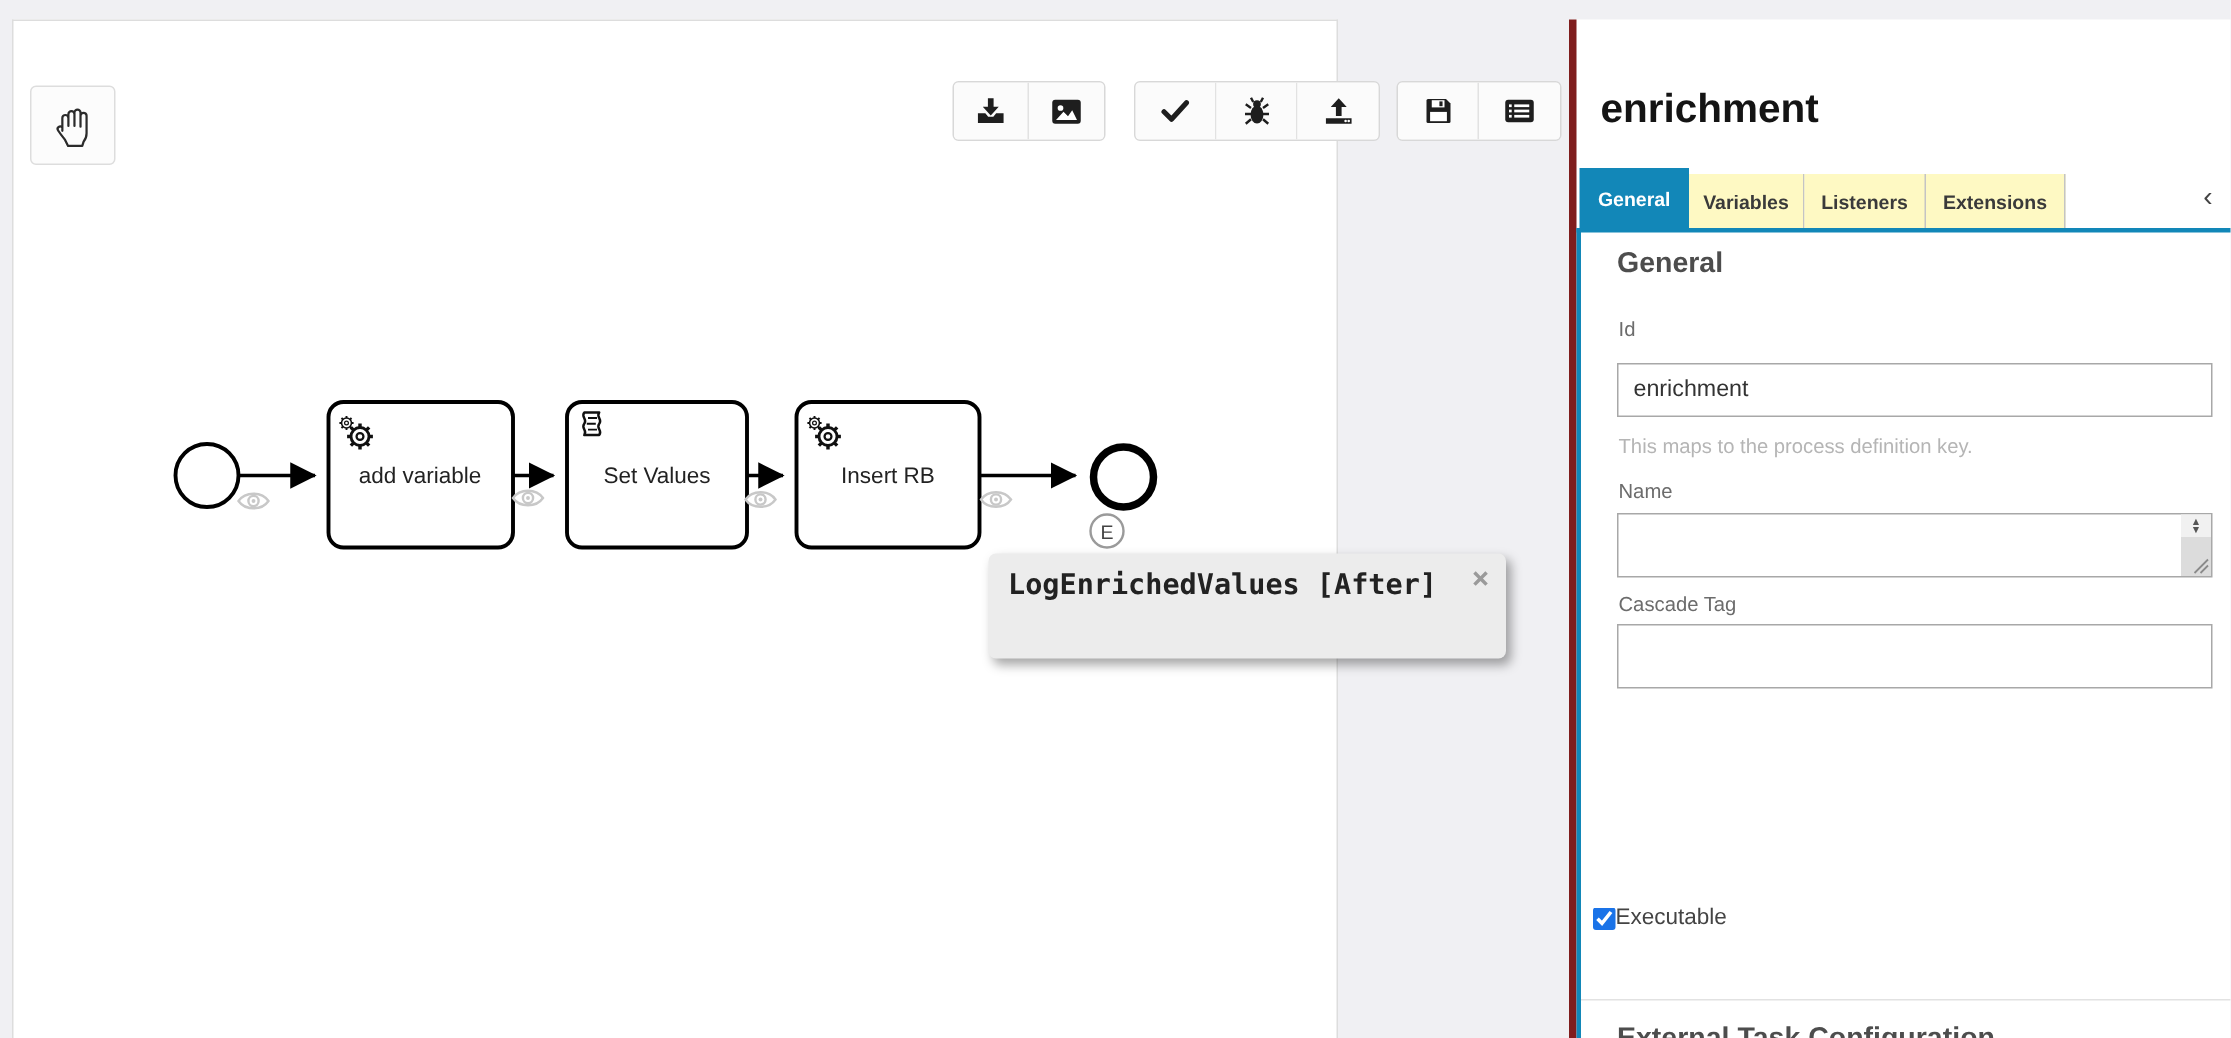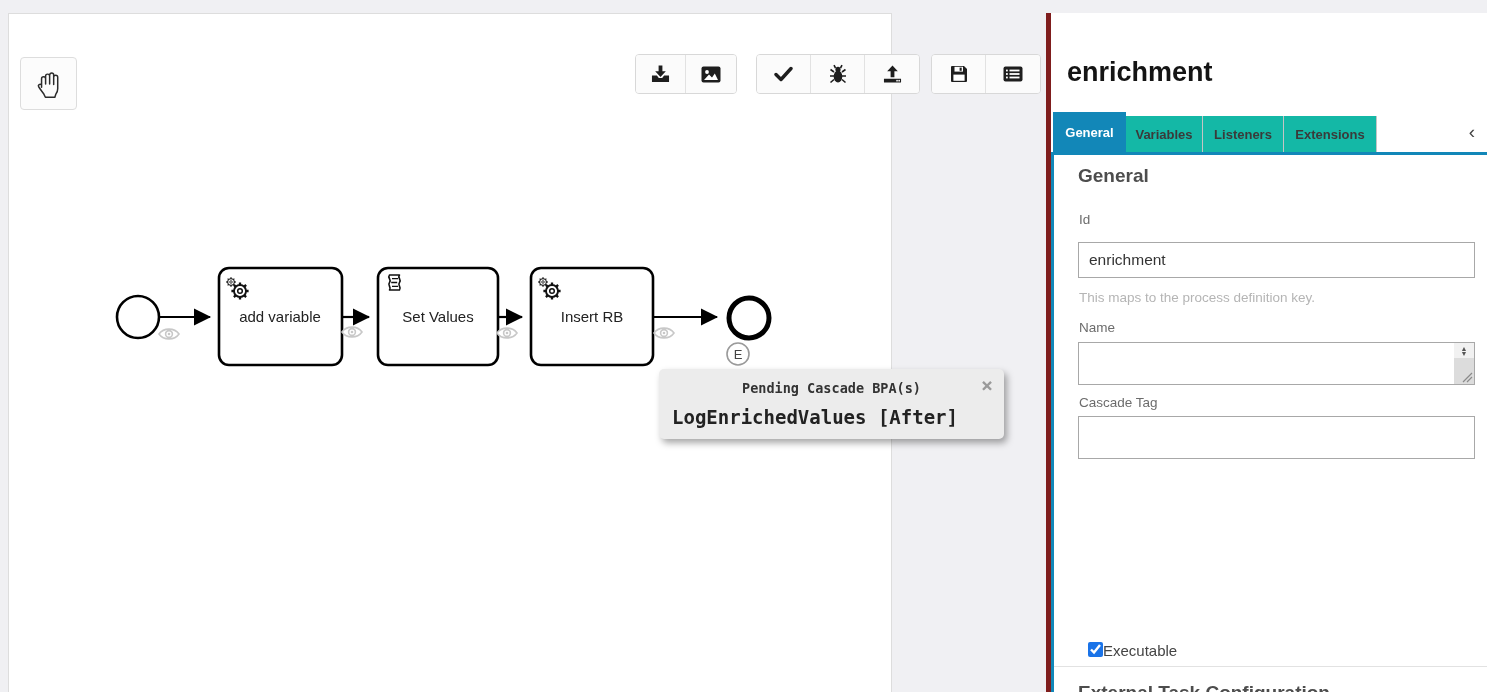--- a/index.html
+++ b/index.html
@@ -28,21 +28,21 @@
   .tooltip-title { text-align:center; font-size:13.5px; font-weight:bold; padding-top:11px; }
   .tooltip-close { position:absolute; right:11px; top:6px; font-size:20px; font-weight:bold;
                    color:#9a9a9a; cursor:pointer; line-height:1; }
   .tooltip-body { font-size:19px; font-weight:bold; color:#222; padding:10px 0 0 13px; }
 
   
   .panel { position:absolute; left:1046px; top:13px; width:441px; height:679px;
            background:#fff; border-left:5px solid #7f1d1d; }
   .panel-title { position:absolute; left:16px; top:44px; font-size:27px; font-weight:bold; color:#141414; }
   .tab-bar { position:absolute; left:2px; top:100px; height:39px; display:flex; align-items:flex-end; }
-  .tab { height:36px; background:#14b8a6; border-right:1px solid #c4c4c4; color:#3a3a3a;
+  .tab { height:36px; background:#fef9c3; border-right:1px solid #c4c4c4; color:#3a3a3a;
          font-size:13px; font-weight:bold; display:flex; align-items:center; justify-content:center;
          cursor:pointer; }
   .tab.active { height:40px; background:var(--accent); color:#fff; border-right:none; }
   .tab-underline { position:absolute; left:0; top:139px; right:0; height:3px; background:var(--accent); }
   .panel-content { position:absolute; left:0; top:139px; bottom:0; right:0;
                    border-left:3px solid var(--accent); }
   .collapse-toggle { position:absolute; left:412px; top:108px; font-size:19px; color:#444;
                      cursor:pointer; width:18px; text-align:center; }
   .sec-heading { position:absolute; left:24px; font-size:19px; font-weight:bold; color:#4d4d4d; }
   .fld-label { position:absolute; left:25px; font-size:13.5px; color:#6c6c6c; }
@@ -50,21 +50,21 @@
                font-family:"Liberation Sans", sans-serif; font-size:15.5px; color:#333;
                padding:0 10px; background:#fff; }
   .fld-hint { position:absolute; left:25px; font-size:13.5px; color:#b5b5b5; }
   .name-box { position:absolute; left:24px; top:329px; width:397px; height:43px;
               border:1px solid #a8a8a8; background:#fff; }
   .nb-track { position:absolute; right:0; top:0; bottom:0; width:20px; background:#dcdcdc; }
   .nb-spin { height:15px; background:#f1f1f1; display:flex; flex-direction:column;
              align-items:center; justify-content:center; color:#555; cursor:pointer; }
   .nb-spin span { font-size:7px; line-height:5px; display:block; }
   .nb-grip { position:absolute; right:1px; bottom:1px; cursor:nwse-resize; }
-  .exec-row { position:absolute; left:34px; top:451px; display:flex; align-items:flex-start;margin-top:39px; }
+  .exec-row { position:absolute; left:8px; top:451px; display:flex; align-items:flex-end; }
   .exec-row input { width:15px; height:15px; accent-color:#1a73e8; margin:0; }
   .exec-row label { font-size:15px; color:#444; }
   .divider { position:absolute; left:0; top:514px; right:0; height:1px; background:#e2e2e2; }
 
   svg text { font-family:"Liberation Sans", sans-serif; }
 </style>
 </head>
 <body>
 
 <div class="canvas-card">
@@ -201,21 +201,20 @@
       <text x="729" y="345" font-size="13" fill="#444" text-anchor="middle">E</text>
     </g>
 
     <use href="#eyeG" transform="translate(160,320)"></use>
     <use href="#eyeG" transform="translate(343,318)"></use>
     <use href="#eyeG" transform="translate(498,319)"></use>
     <use href="#eyeG" transform="translate(655,319)"></use>
   </svg>
 
   <div class="tooltip">
-    <div class="tooltip-title">Pending Cascade BPA(s)</div>
     <div class="tooltip-close">×</div>
     <div class="tooltip-body">LogEnrichedValues [After]</div>
   </div>
 </div>
 
 <div class="panel" style="--accent:#1287b8">
 
   <div class="panel-title">enrichment</div>
 
   <div class="tab-bar">

